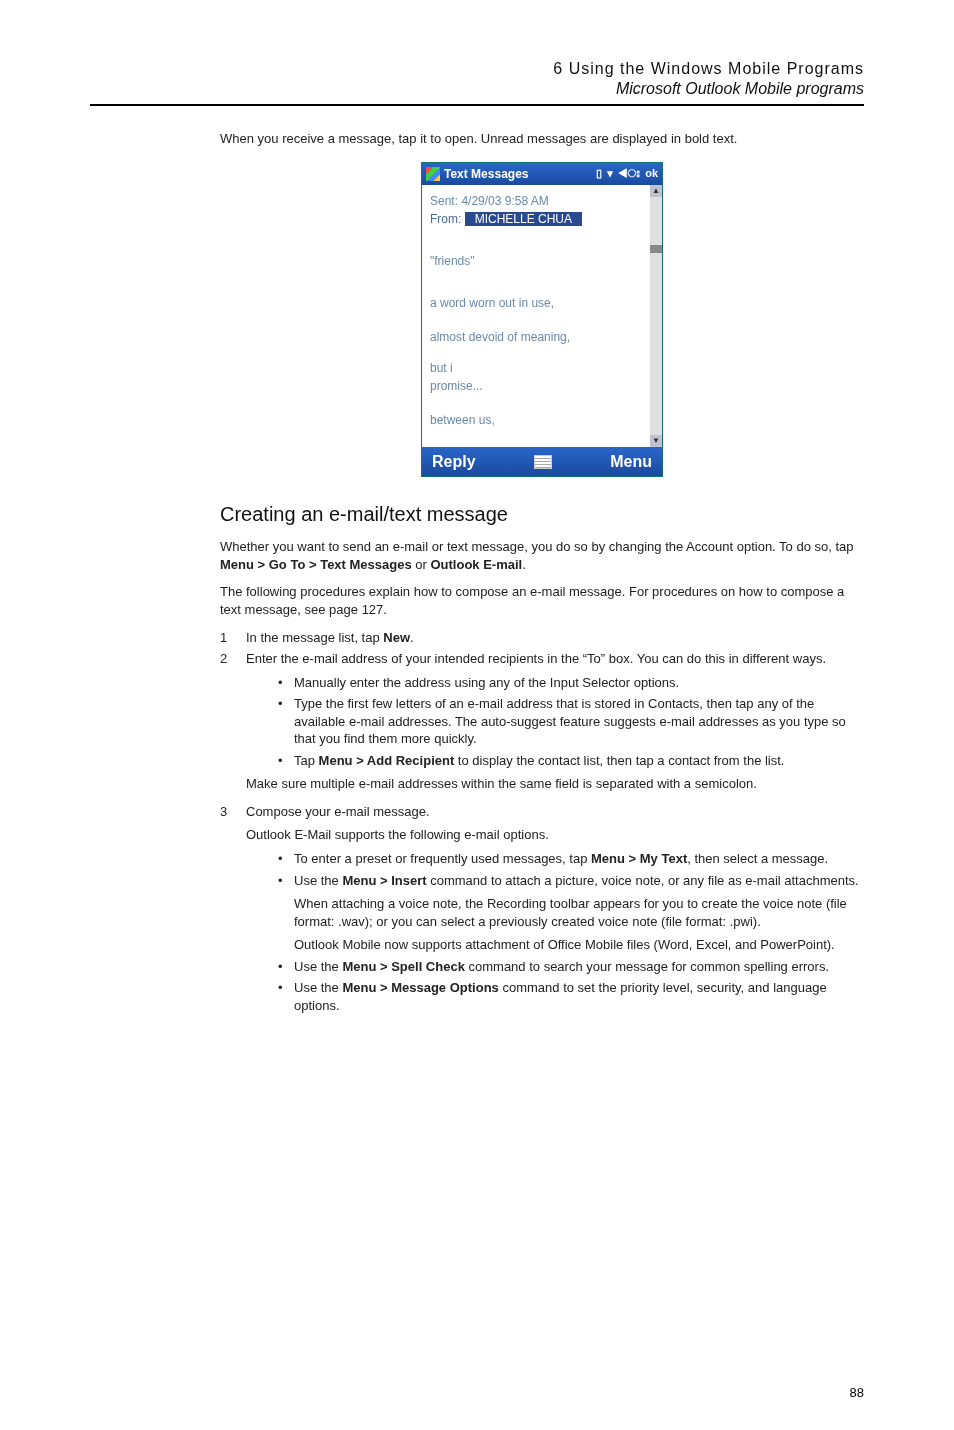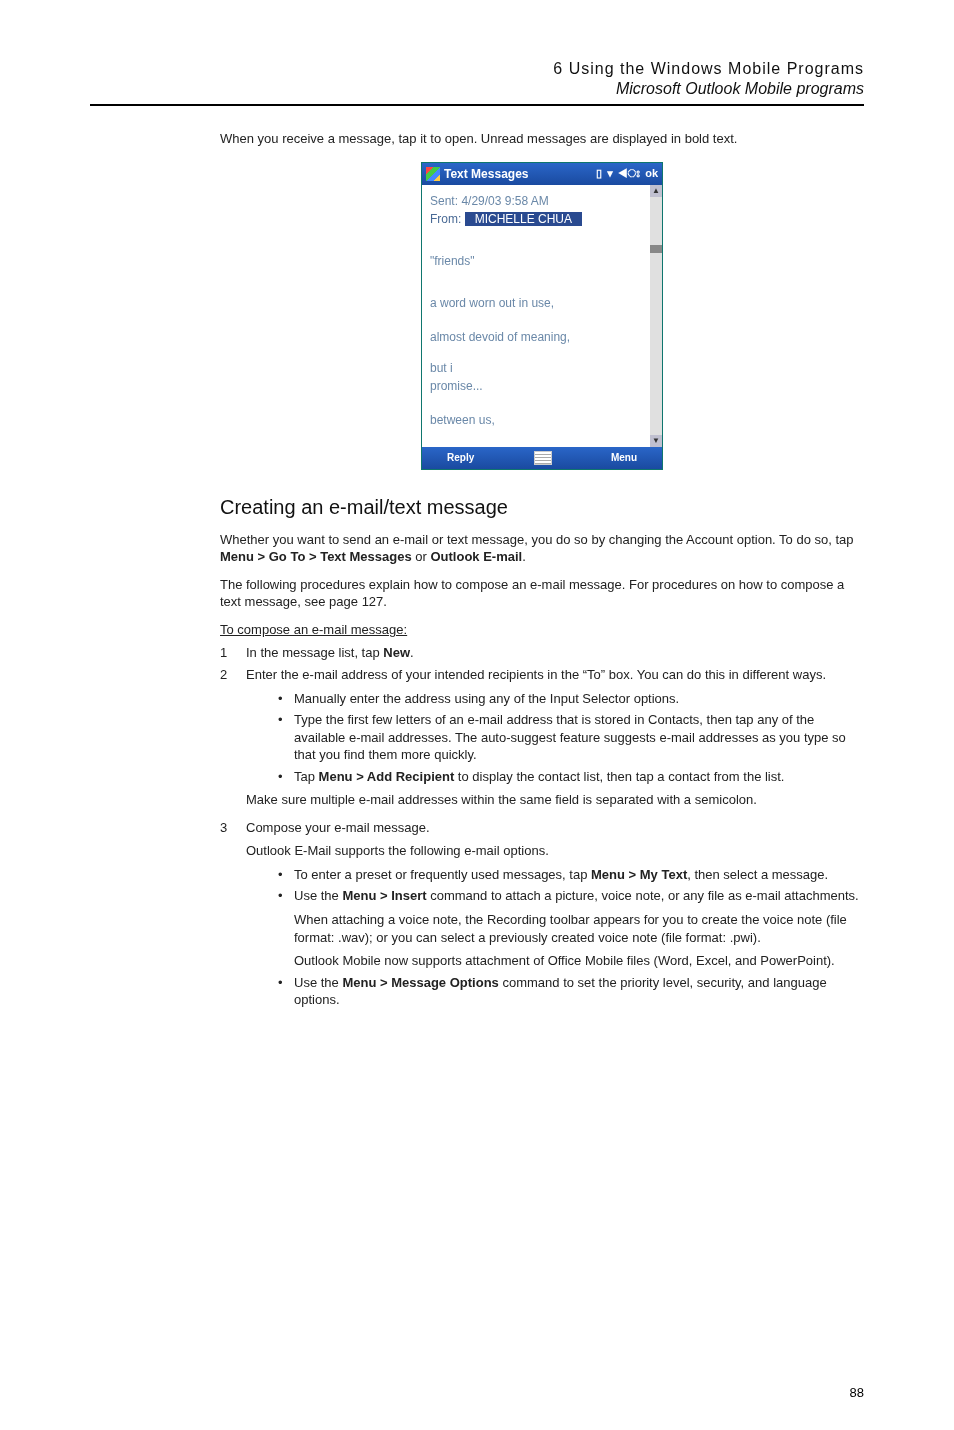--- a/index.html
+++ b/index.html
@@ -133,23 +133,23 @@
   .phone-scroll .thumb {
     position: absolute;
     top: 60px;
     width: 12px;
     height: 8px;
     background: #888;
   }
   .phone-bottombar {
     background: linear-gradient(#2a66c8, #1a4aa0);
     color: #fff;
-    font-size: 10px;
+    font-size: 16px;
     font-weight: bold;
-    padding: 4px 25px;
+    padding: 4px 10px;
     display: flex;
     justify-content: space-between;
     align-items: center;
   }
   .phone-bottombar .kbd {
     width: 16px;
     height: 12px;
     background: repeating-linear-gradient(#fff, #fff 2px, #aaa 2px, #aaa 3px);
     border: 1px solid #ccc;
     display: inline-block;
@@ -273,21 +273,20 @@
       </div>
     </div>
 
     <h2 class="subhead">Creating an e-mail/text message</h2>
 
     <div class="para">
       <span>Whether you want to send an e-mail or text message, you do so by changing the Account option. To do so, tap </span><b>Menu &gt; Go To &gt; Text Messages</b><span> or </span><b>Outlook E-mail</b><span>.</span>
     </div>
     <div class="para">The following procedures explain how to compose an e-mail message. For procedures on how to compose a text message, see page 127.</div>
 
-    <div class="underline-head">To compose an e-mail message:</div>
 
     <ol class="steps">
       <li>
         <span class="num">1</span>
         <span class="body"><span>In the message list, tap </span><b>New</b><span>.</span></span>
       </li>
       <li>
         <span class="num">2</span>
         <span class="body">
           <span>Enter the e-mail address of your intended recipients in the “To” box. You can do this in different ways.</span>
@@ -309,20 +308,23 @@
           <ul class="bullets">
             <li>
               <span>To enter a preset or frequently used messages, tap </span><b>Menu &gt; My Text</b><span>, then select a message.</span>
             </li>
             <li>
               <span>Use the </span><b>Menu &gt; Insert</b><span> command to attach a picture, voice note, or any file as e-mail attachments.</span>
               <div style="margin-top:6px">When attaching a voice note, the Recording toolbar appears for you to create the voice note (file format: .wav); or you can select a previously created voice note (file format: .pwi).</div>
               <div style="margin-top:6px">Outlook Mobile now supports attachment of Office Mobile files (Word, Excel, and PowerPoint).</div>
             </li>
             <li>
+              <span>Use the </span><b>Menu &gt; Spell Check</b><span> command to search your message for common spelling errors.</span>
+            </li>
+            <li>
               <span>Use the </span><b>Menu &gt; Message Options</b><span> command to set the priority level, security, and language options.</span>
             </li>
           </ul>
         </span>
       </li>
     </ol>
   </div>
 
   <div class="page-num">88</div>
 </div>

